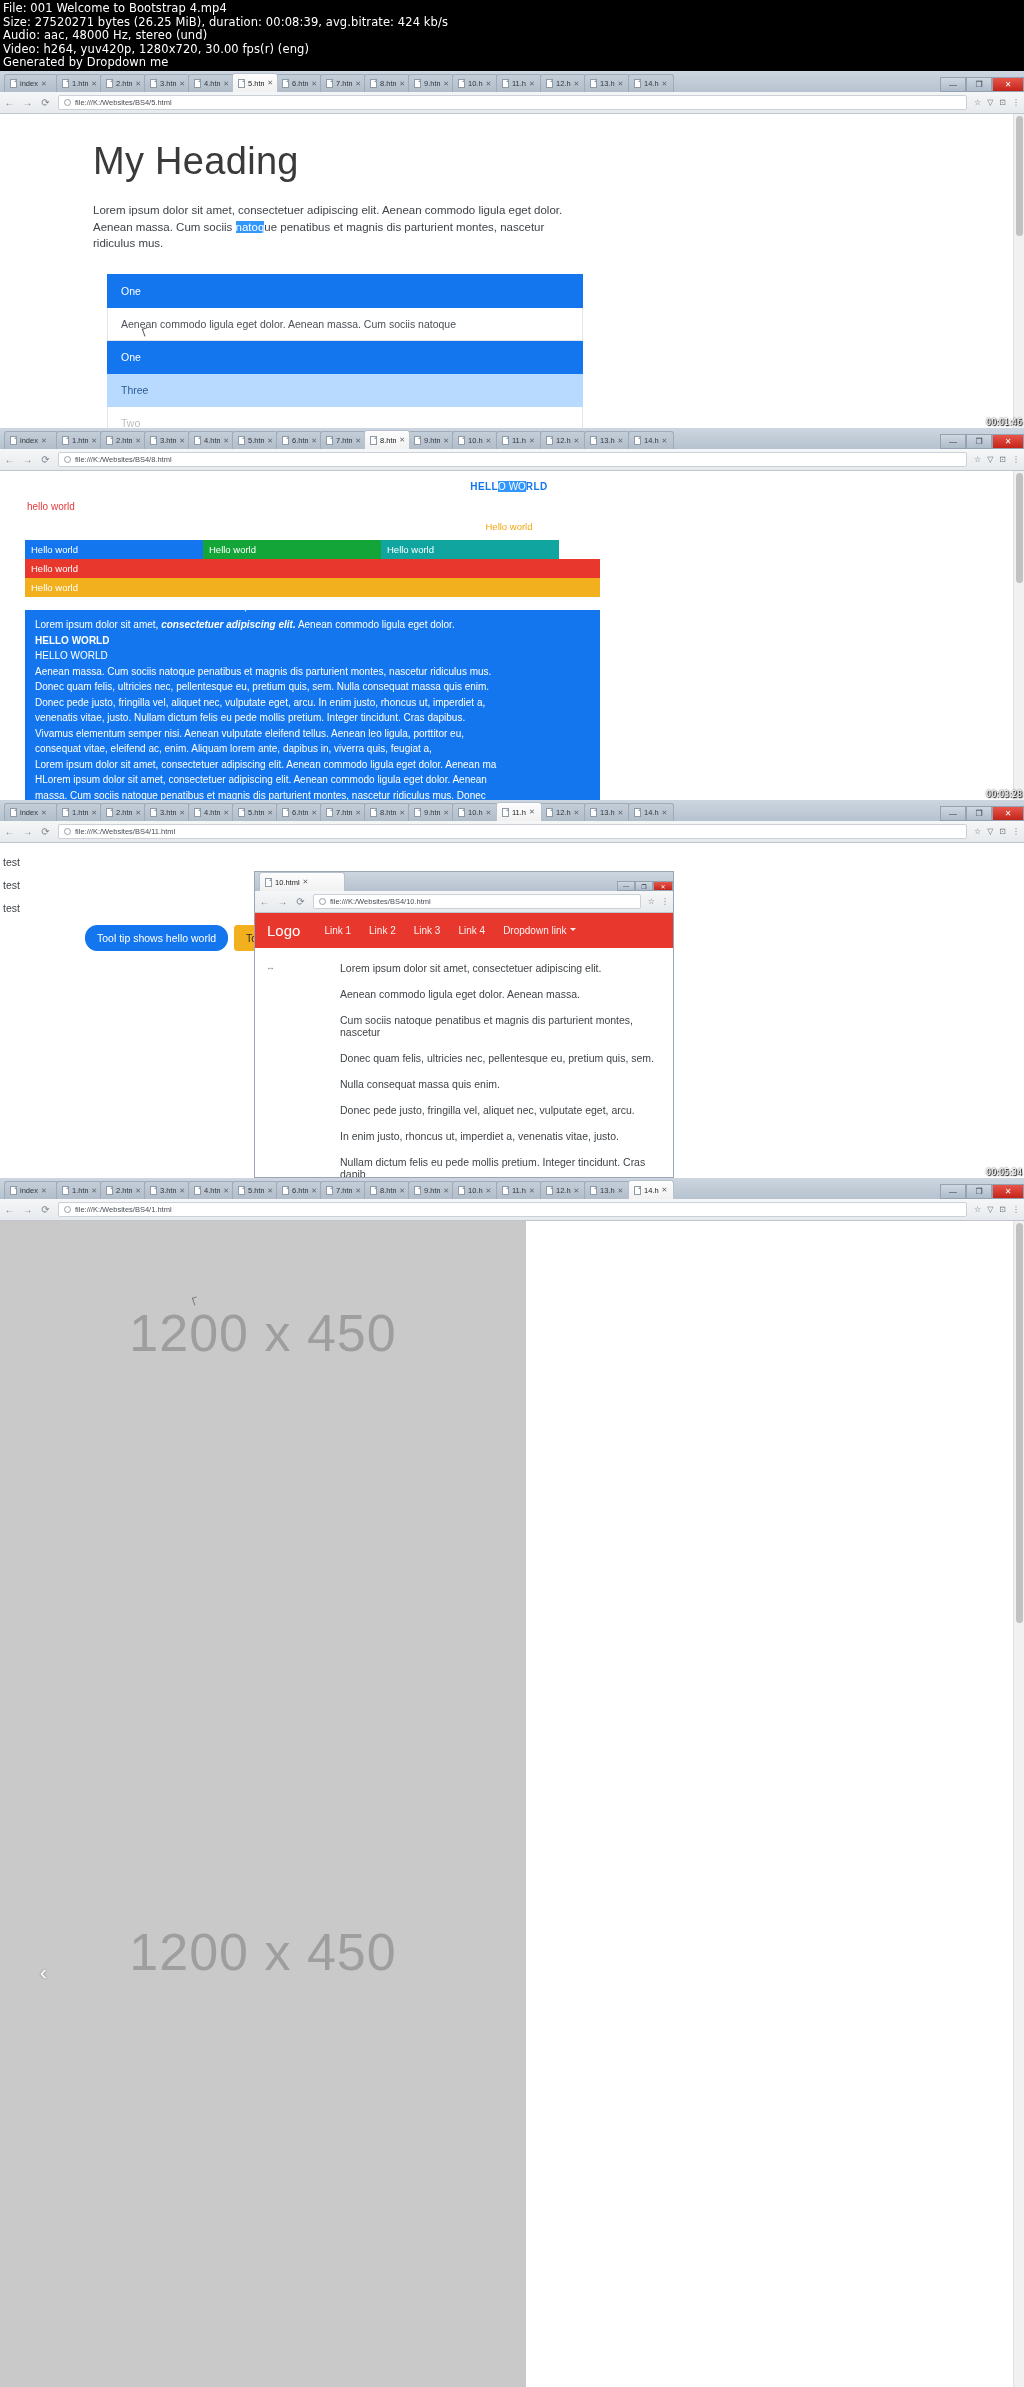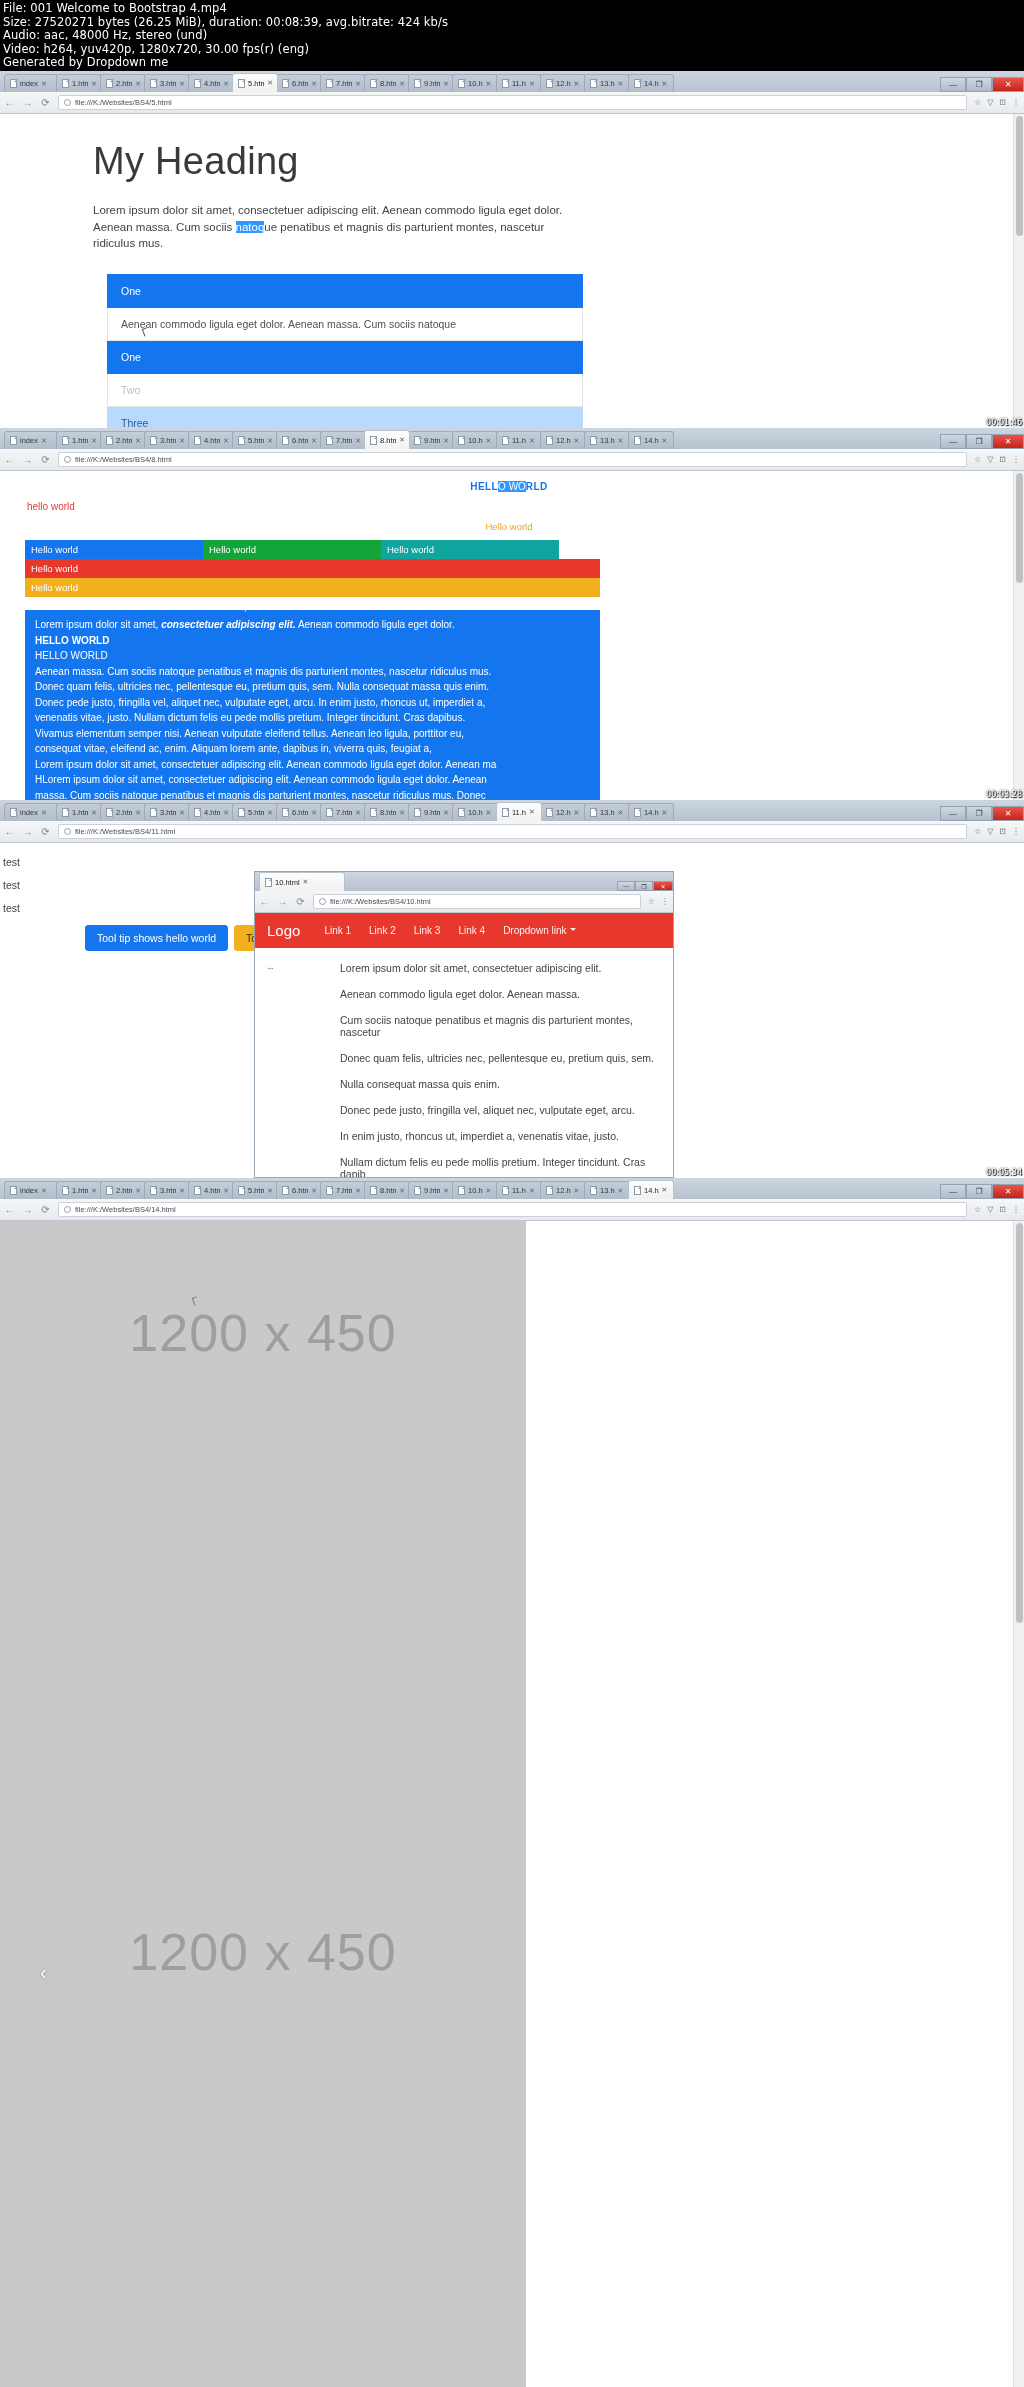--- a/index.html
+++ b/index.html
@@ -123,21 +123,21 @@
              border-left:1px solid #fff; border-top:1px solid #fff; transform:rotate(-20deg); }
 
   
   #p3 { height:378px; }
   #p3 .viewport { height:335px; }
   .pg11 { padding:13px 0 0 0; font-size:10.5px; color:#3f4448; }
   .pg11 .ln { margin:0 0 11px 3px; }
   .btnrow { display:flex; gap:6px; margin:8px 0 0 85px; }
   .btn { font-size:10.5px; padding:6px 11px; border-radius:3px; color:#fff;
          border:1px solid transparent; }
-  .btn-blue { background:#1376ee; border-color:#1376ee; }
+  .btn-blue { background:#1376ee; border-color:#1376ee;border-radius:12px; }
   .btn-amber { background:#f2b01e; border-color:#f2b01e; color:#2f2a17; }
 
   
   .subwin {
     position:absolute; left:254px; top:28px; width:420px; bottom:0;
     background:#d6dde5; border:1px solid #9aa6b3; overflow:hidden;
   }
   .navbar10 {
     background:#e8372c; color:#fff; display:flex; align-items:center;
     padding:9px 12px; gap:18px; font-size:10px;
@@ -276,22 +276,22 @@
   <div class="viewport">
     <div class="pg5">
       <h1>My Heading</h1>
       <p>
         <span>Lorem ipsum dolor sit amet, consectetuer adipiscing elit. Aenean commodo ligula eget dolor. Aenean massa. Cum sociis </span><span class="sel">natoq</span><span>ue penatibus et magnis dis parturient montes, nascetur ridiculus mus.</span>
       </p>
       <div class="lg">
           <div class="lgi act">One</div>
           <div class="lgi">Aenean commodo ligula eget dolor. Aenean massa. Cum sociis natoque</div>
           <div class="lgi act">One</div>
+          <div class="lgi info">Three</div>
           <div class="lgi mut">Two</div>
-          <div class="lgi info">Three</div>
         </div>
     </div>
     <div class="cursor1"></div>
     <div class="scrollbar">
       <div class="thumb" style="top:2px;height:120px;"></div>
     </div>
   </div>
   <div class="tstamp">00:01:46</div>
 </div>
 
@@ -681,21 +681,21 @@
         <span class="wbtn">❐</span>
         <span class="wbtn close">✕</span>
       </div>
     </div>
   <div class="urlbar">
     <span class="navico">←</span>
     <span class="navico">→</span>
     <span class="navico">⟳</span>
     <span class="urlfield">
       <span class="urlinfo"></span>
-      <span>file:///K:/Websites/BS4/14.html</span>
+      <span>file:///K:/Websites/BS4/1.html</span>
     </span>
     <span class="rightico">
       <span>☆</span>
       <span>▽</span>
       <span>⊡</span>
       <span>⋮</span>
     </span>
   </div>
   <div class="viewport">
     <div class="carousel">

